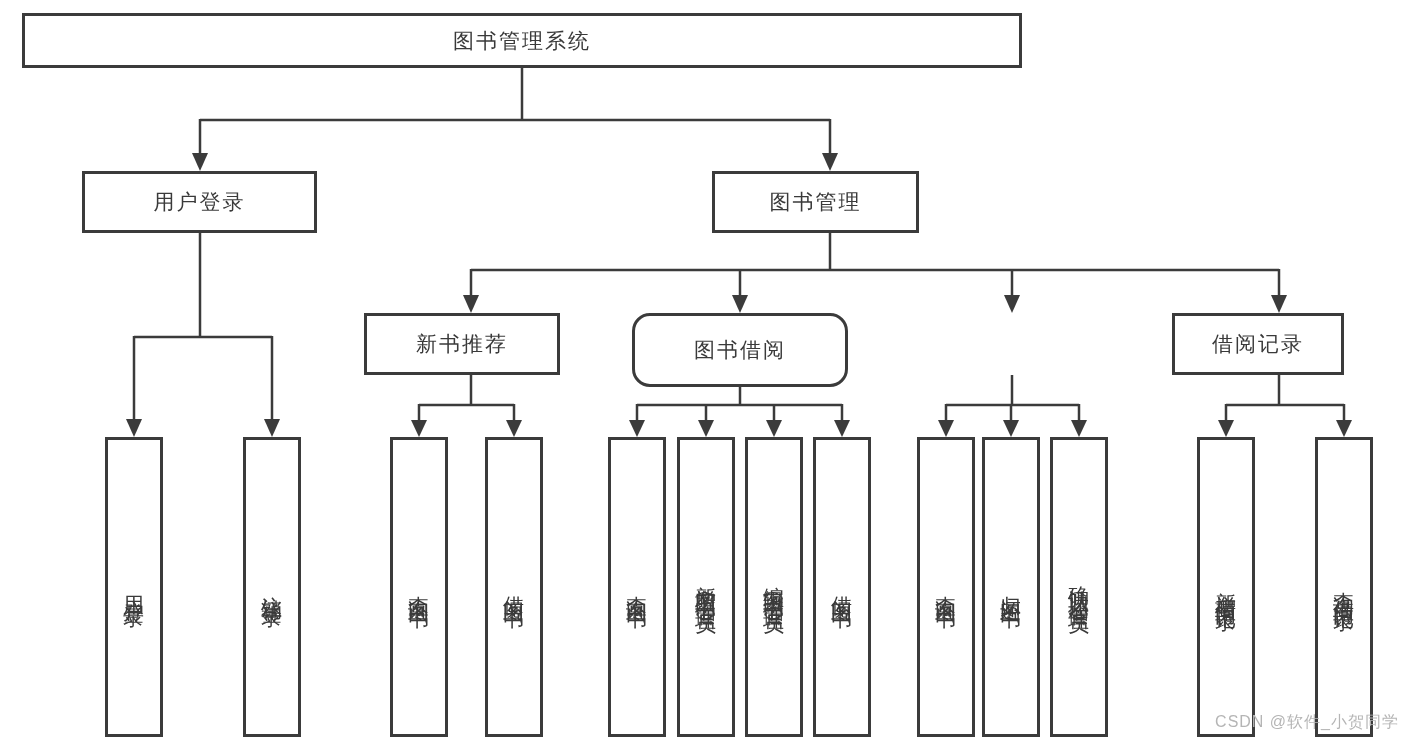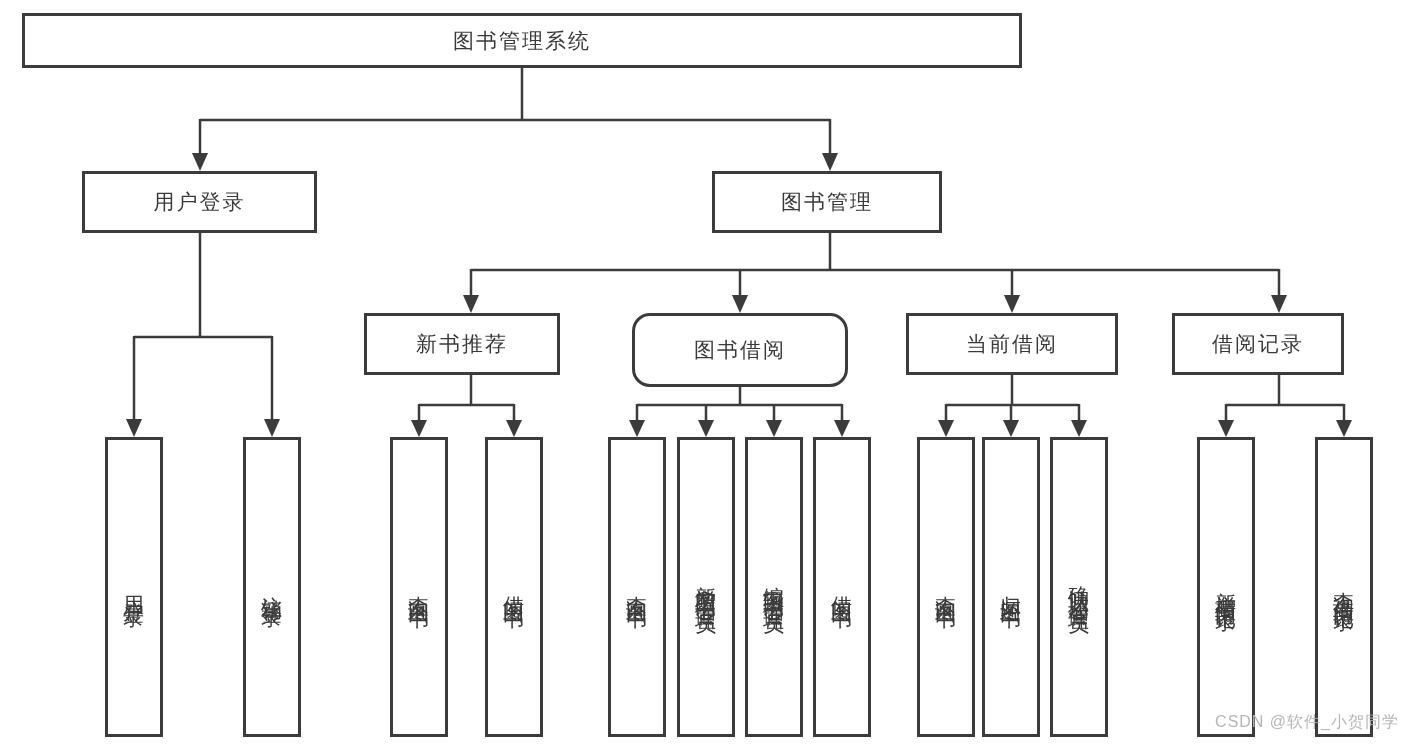--- a/index.html
+++ b/index.html
@@ -130,33 +130,30 @@
     <polygon points="1336,420 1352,420 1344,437"></polygon>
   </svg>
 
   <div class="box h-box" style="left:22px;top:13px;width:1000px;height:55px;">
     <span>图书管理系统</span>
   </div>
 
   <div class="box h-box" style="left:82px;top:171px;width:235px;height:62px;">
     <span>用户登录</span>
   </div>
-  <div class="box h-box" style="left:712px;top:171px;width:230px;height:62px;">
+  <div class="box h-box" style="left:712px;top:171px;width:207px;height:62px;">
     <span>图书管理</span>
   </div>
 
   <div class="box h-box" style="left:364px;top:313px;width:196px;height:62px;">
     <span>新书推荐</span>
   </div>
   <div class="box h-box" style="left:632px;top:313px;width:216px;height:74px;border-radius:18px;">
     <span>图书借阅</span>
   </div>
-  <div class="box h-box" style="left:906px;top:313px;width:212px;height:62px;">
-    <span>当前借阅</span>
-  </div>
   <div class="box h-box" style="left:1172px;top:313px;width:172px;height:62px;">
     <span>借阅记录</span>
   </div>
 
   <div class="box v-box" style="left:105px;">
     <span class="vtext">用户登录</span>
   </div>
   <div class="box v-box" style="left:243px;">
     <span class="vtext">注销登录</span>
   </div>

